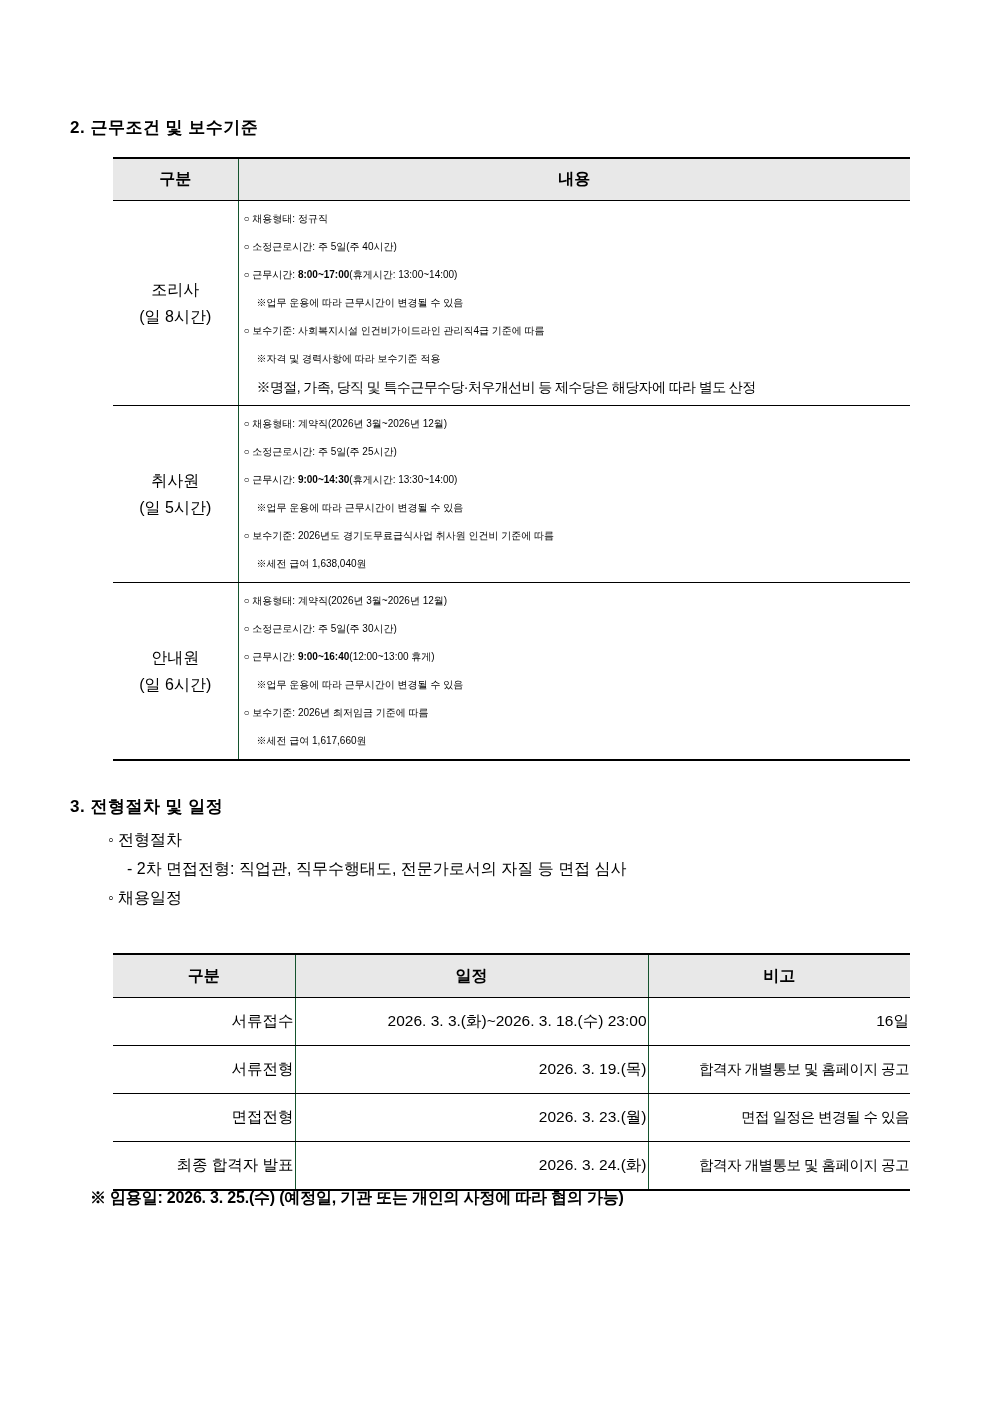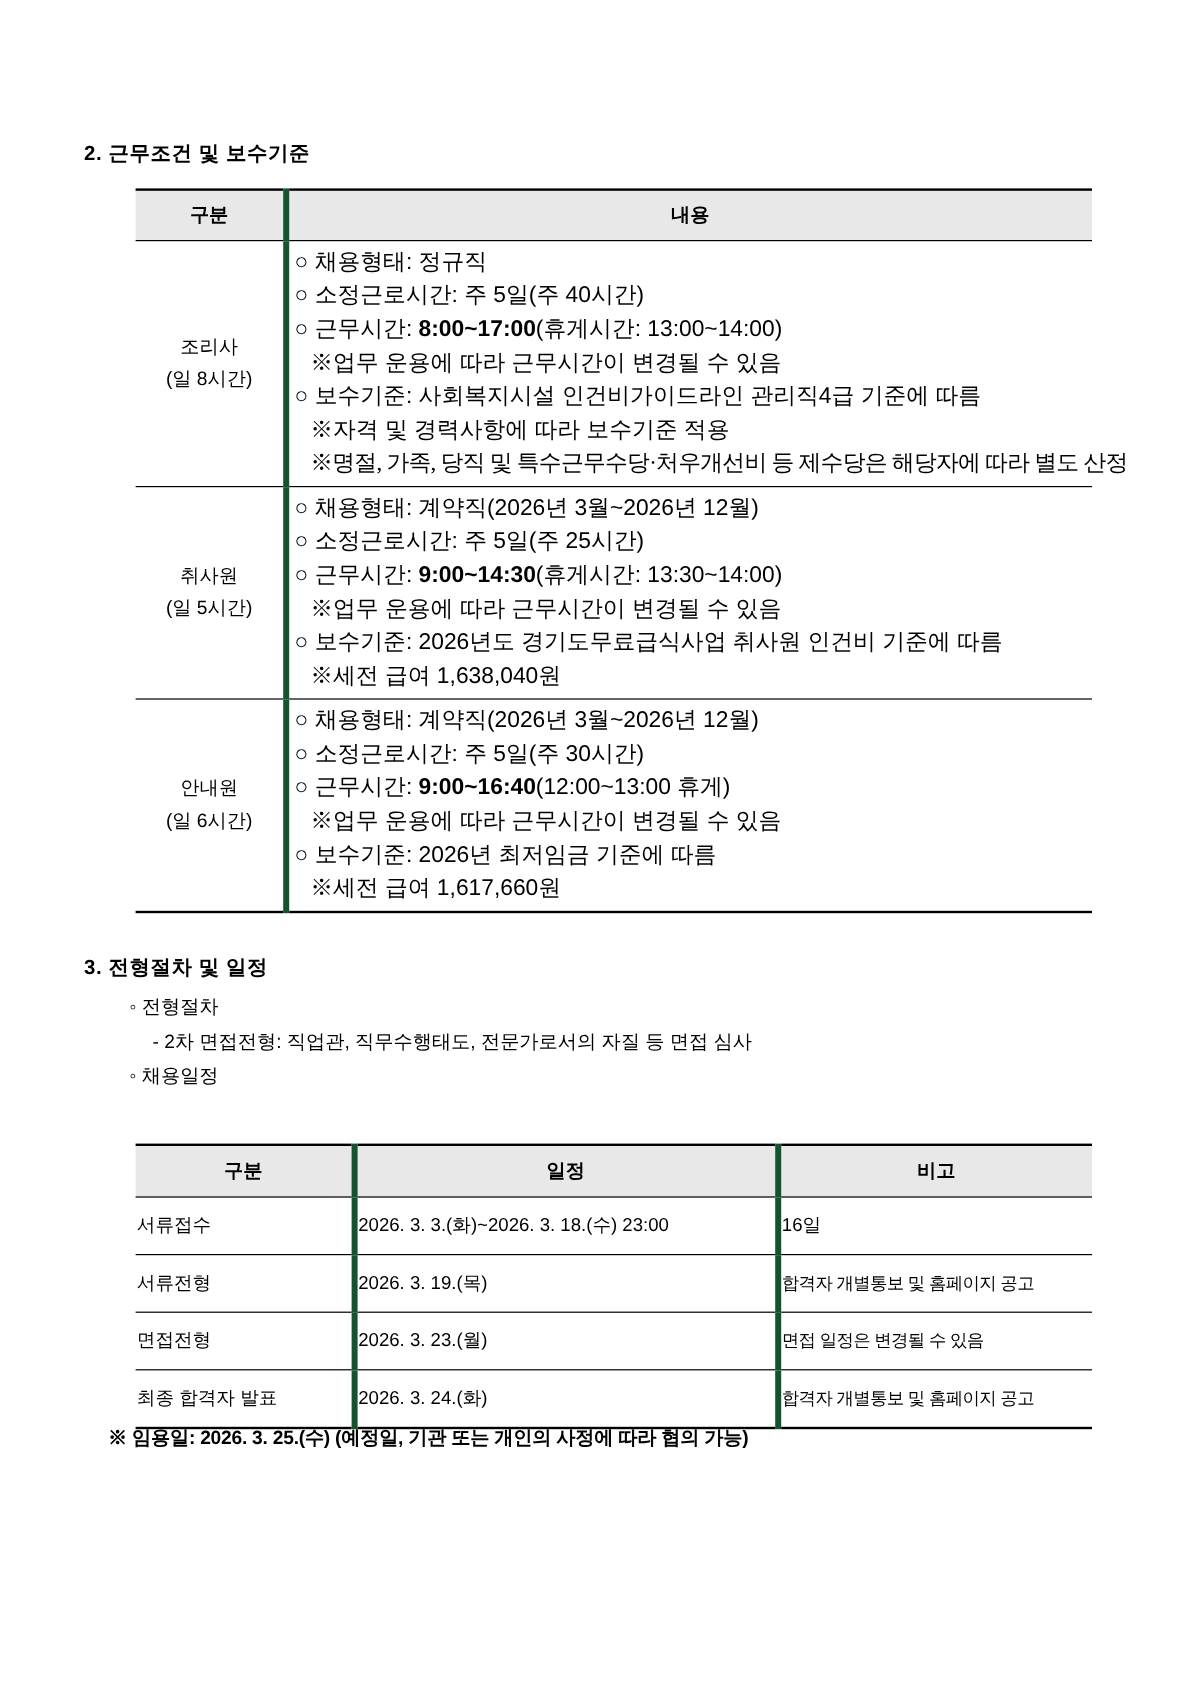--- a/index.html
+++ b/index.html
@@ -15,39 +15,39 @@
   table { border-collapse:collapse; table-layout:fixed; }
   .doc-table {
     border-top:2.5px solid #000; border-bottom:2.5px solid #000;
   }
   .doc-table th, .doc-table td { border-bottom:1px solid #000;margin-top:39px; }
   .doc-table thead th {
     background:#e8e8e8; font-size:16px; font-weight:bold;
     text-align:center; vertical-align:middle;
   }
   
-  .doc-table th + th, .doc-table td + td { border-left:5px solid #14532d; }
+  .doc-table th + th, .doc-table td + td { border-left:1px solid #14532d; }
 
   
   #cond-table { width:797px; }
   #cond-table thead th { height:39px; }
   .cat-cell {
     text-align:center; vertical-align:middle; font-size:16px; line-height:27px;
   }
   .content-cell { vertical-align:middle; padding:4px 0 4px 5px; }
-  .cond-line { font-size:19px; line-height:28px; white-space:nowrap; }
+  .cond-line { font-size:10px; line-height:28px; white-space:nowrap; }
   .cond-line.indent { padding-left:13px; }
-  .cond-line.small { font-size:19px; letter-spacing:-0.6px;font-family:Liberation Serif, serif; }
+  .cond-line.small { font-size:14px; letter-spacing:-0.6px; }
   .cond-line .b { font-weight:bold; }
 
   
   #sched-table { width:797px; }
   #sched-table thead th { height:40px; }
   #sched-table td {
-    height:45px; text-align:left; vertical-align:middle;
+    height:45px; text-align:right; vertical-align:middle;
     font-size:15.5px; white-space:nowrap;
   }
   #sched-table td.long { font-size:14.5px; letter-spacing:-0.5px; }
 
   
   .proc-item { font-size:16px; line-height:29px; white-space:nowrap; }
   .proc-item.lvl2 { padding-left:19px; }
 
   .footer-note { font-size:16px; font-weight:bold; letter-spacing:-0.2px; white-space:nowrap; }
 </style>

